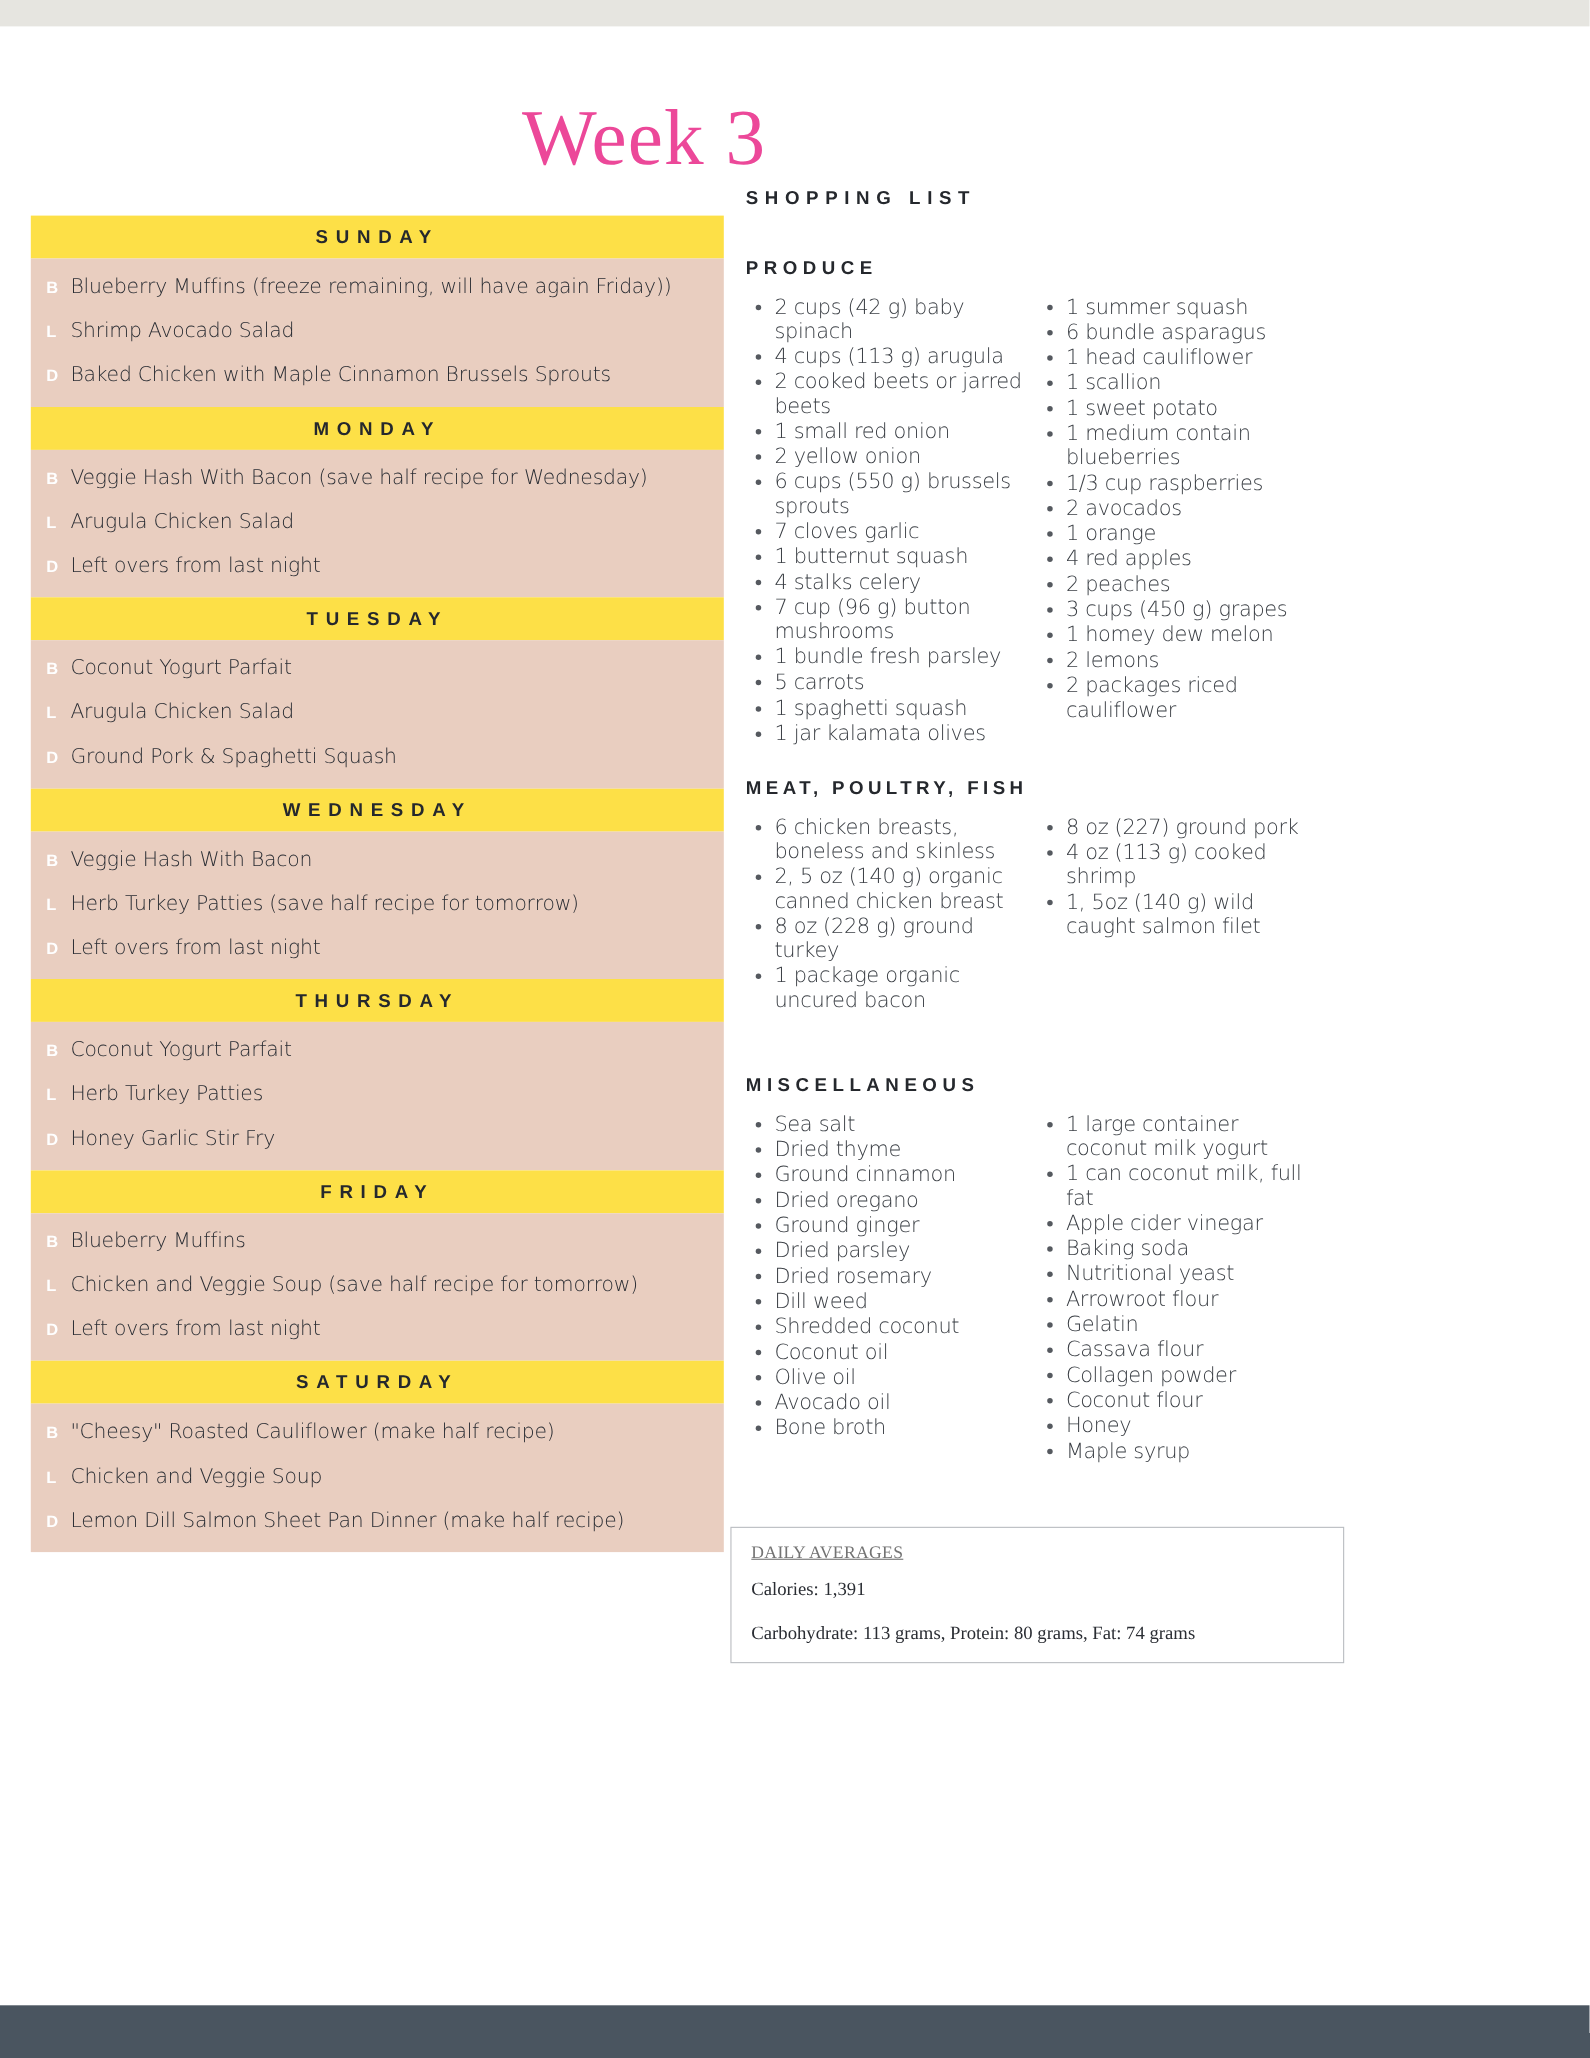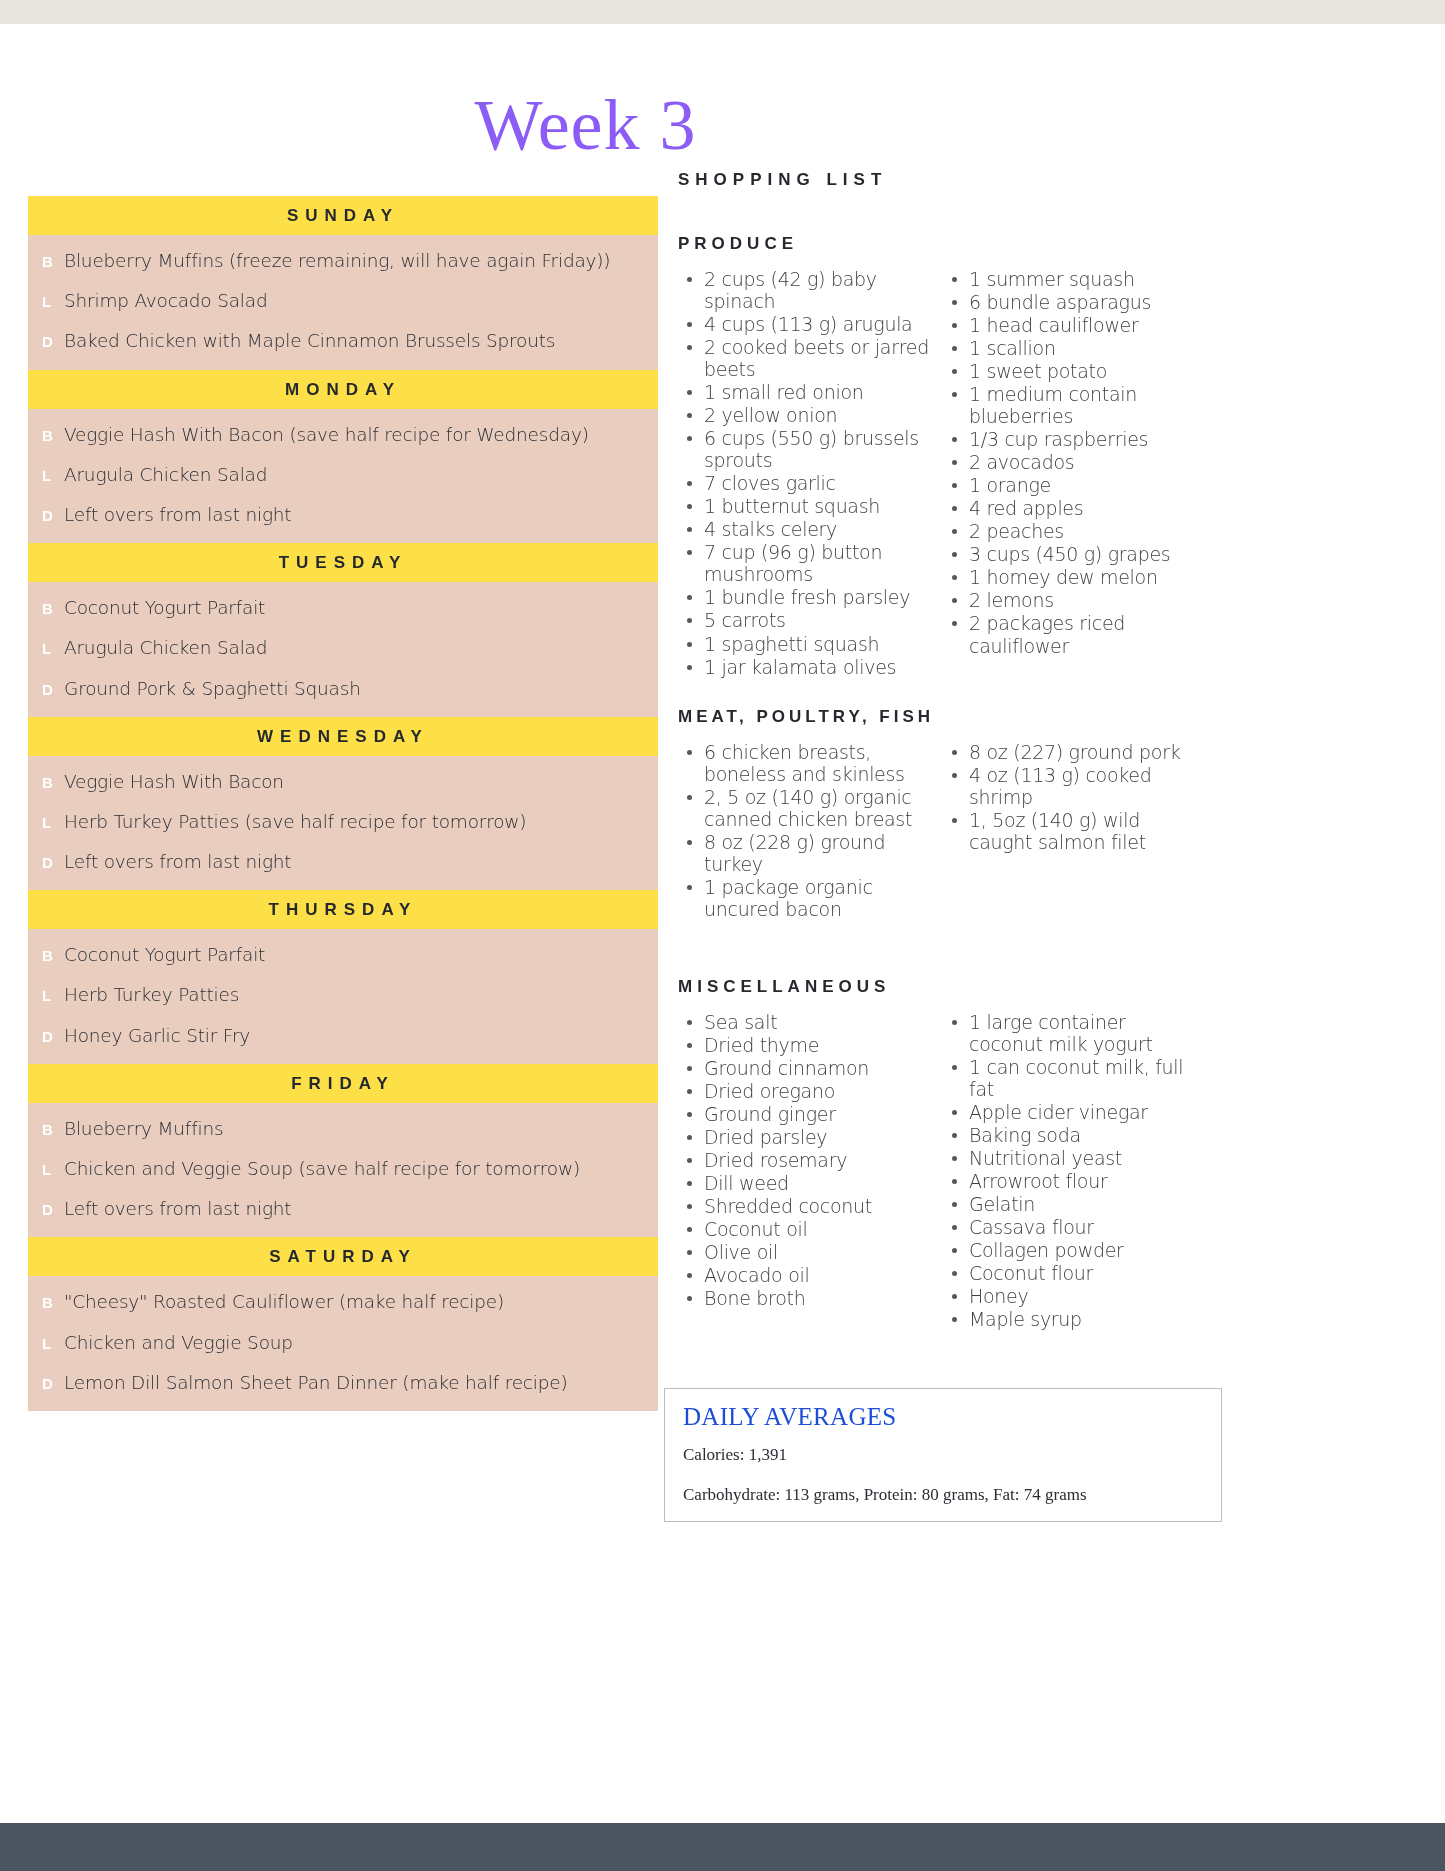--- a/index.html
+++ b/index.html
@@ -7,21 +7,21 @@
     width:1445px;height:1871px;background:#ffffff;
     font-family:"Liberation Sans", sans-serif;
     overflow:hidden;position:relative;
   }
   .top-strip{position:absolute;left:0;top:0;width:1445px;height:24px;background:#e6e5e0;}
   .footer-bar{position:absolute;left:0;bottom:0;width:1445px;height:48px;background:#4a5560;}
 
   .page-title{
     position:absolute;left:0;top:36px;width:1171px;text-align:center;
     font-family:"Liberation Serif", serif;
-    font-size:72px;color:#8b5cf6;font-weight:400;letter-spacing:1px;
+    font-size:72px;color:#ec4899;font-weight:400;letter-spacing:1px;
   }
 
   
   .plan{
     position:absolute;left:28px;top:196px;width:630px;
   }
   .day-block{margin-bottom:0;}
   .day-header{
     text-align:center;font-weight:bold;font-size:17px;letter-spacing:7px;
     color:#25282d;padding:10px 0 9px 0;background:#fde047;
@@ -66,21 +66,21 @@
   .gap-produce{height:28px;}
   .gap-meat{height:56px;}
 
   
   .averages{
     position:absolute;left:664px;top:1388px;width:520px;
     border:1px solid #b9bcc0;background:#ffffff;
     padding:14px 18px 16px 18px;
     font-family:"Liberation Serif", serif;
   }
-  .avg-title{font-size:25px;color:#1d4ed8;margin-bottom:14px;letter-spacing:0.3px;}
+  .avg-title{font-size:16px;color:#737373;margin-bottom:14px;letter-spacing:0.3px;text-decoration:underline;}
   .avg-line{font-size:17px;color:#2a2d33;margin-bottom:20px;}
   .avg-line:last-child{margin-bottom:0;}
 </style>
 </head>
 <body>
 
 <div class="top-strip"></div>
 
 <h1 class="page-title">Week 3</h1>
 

